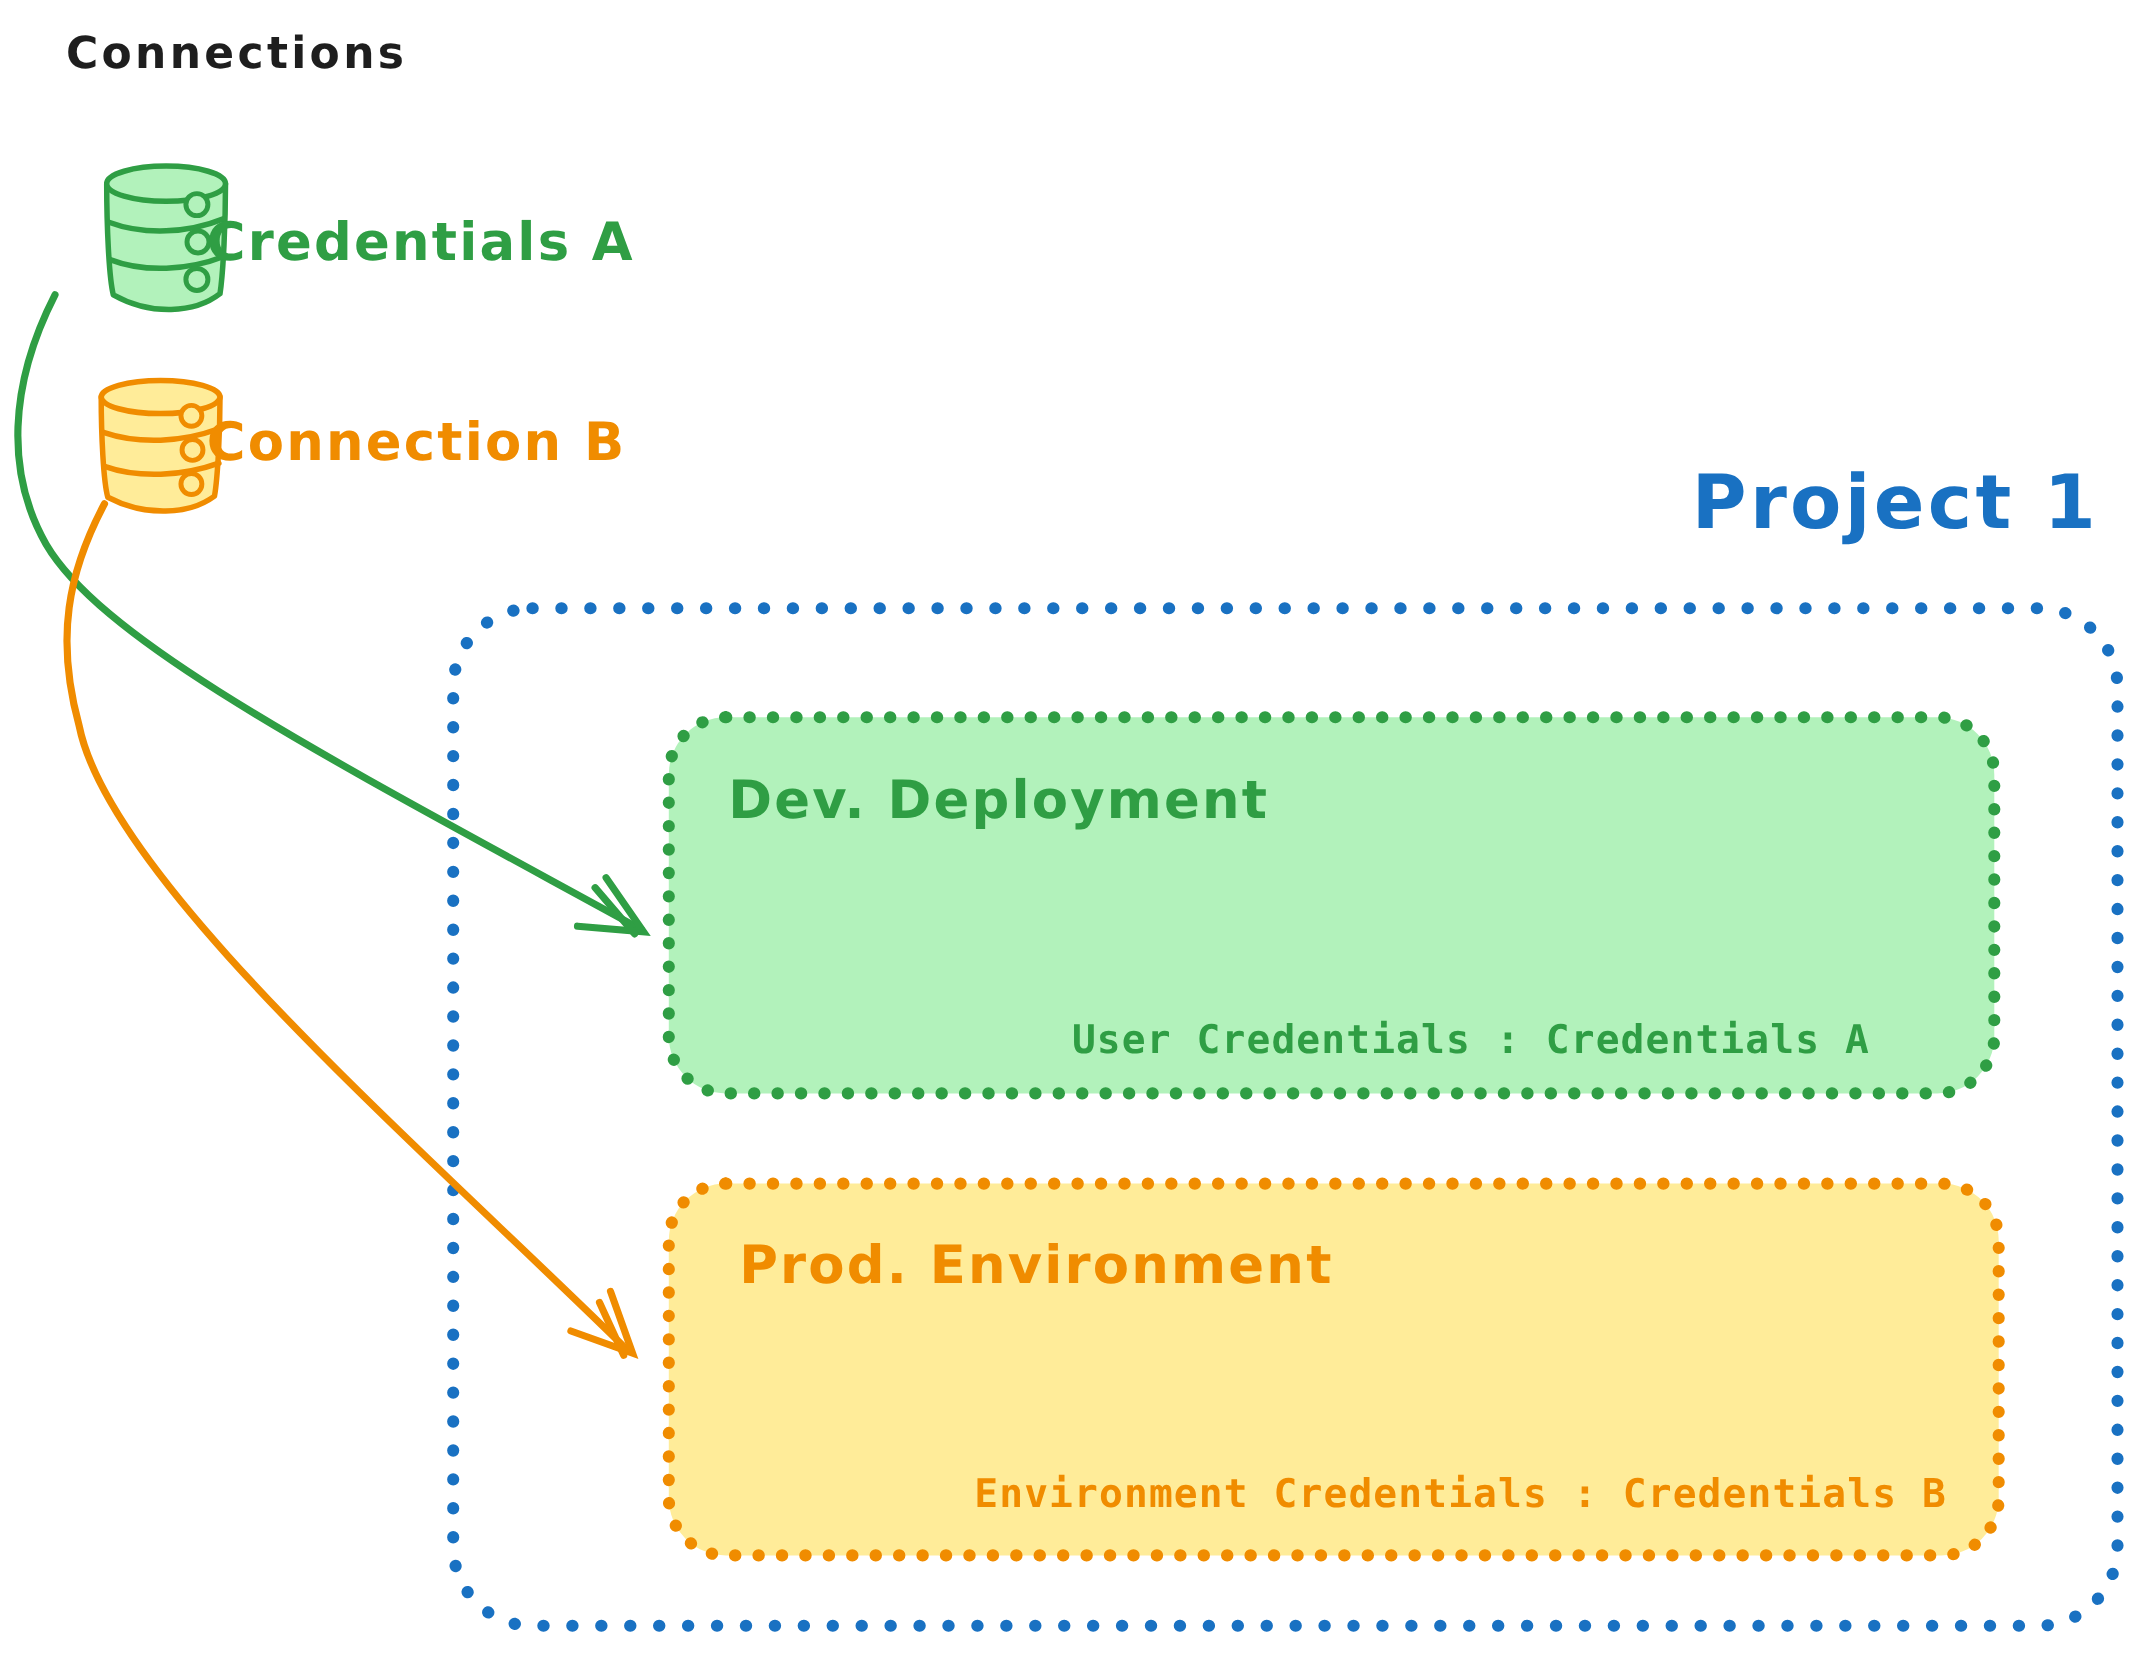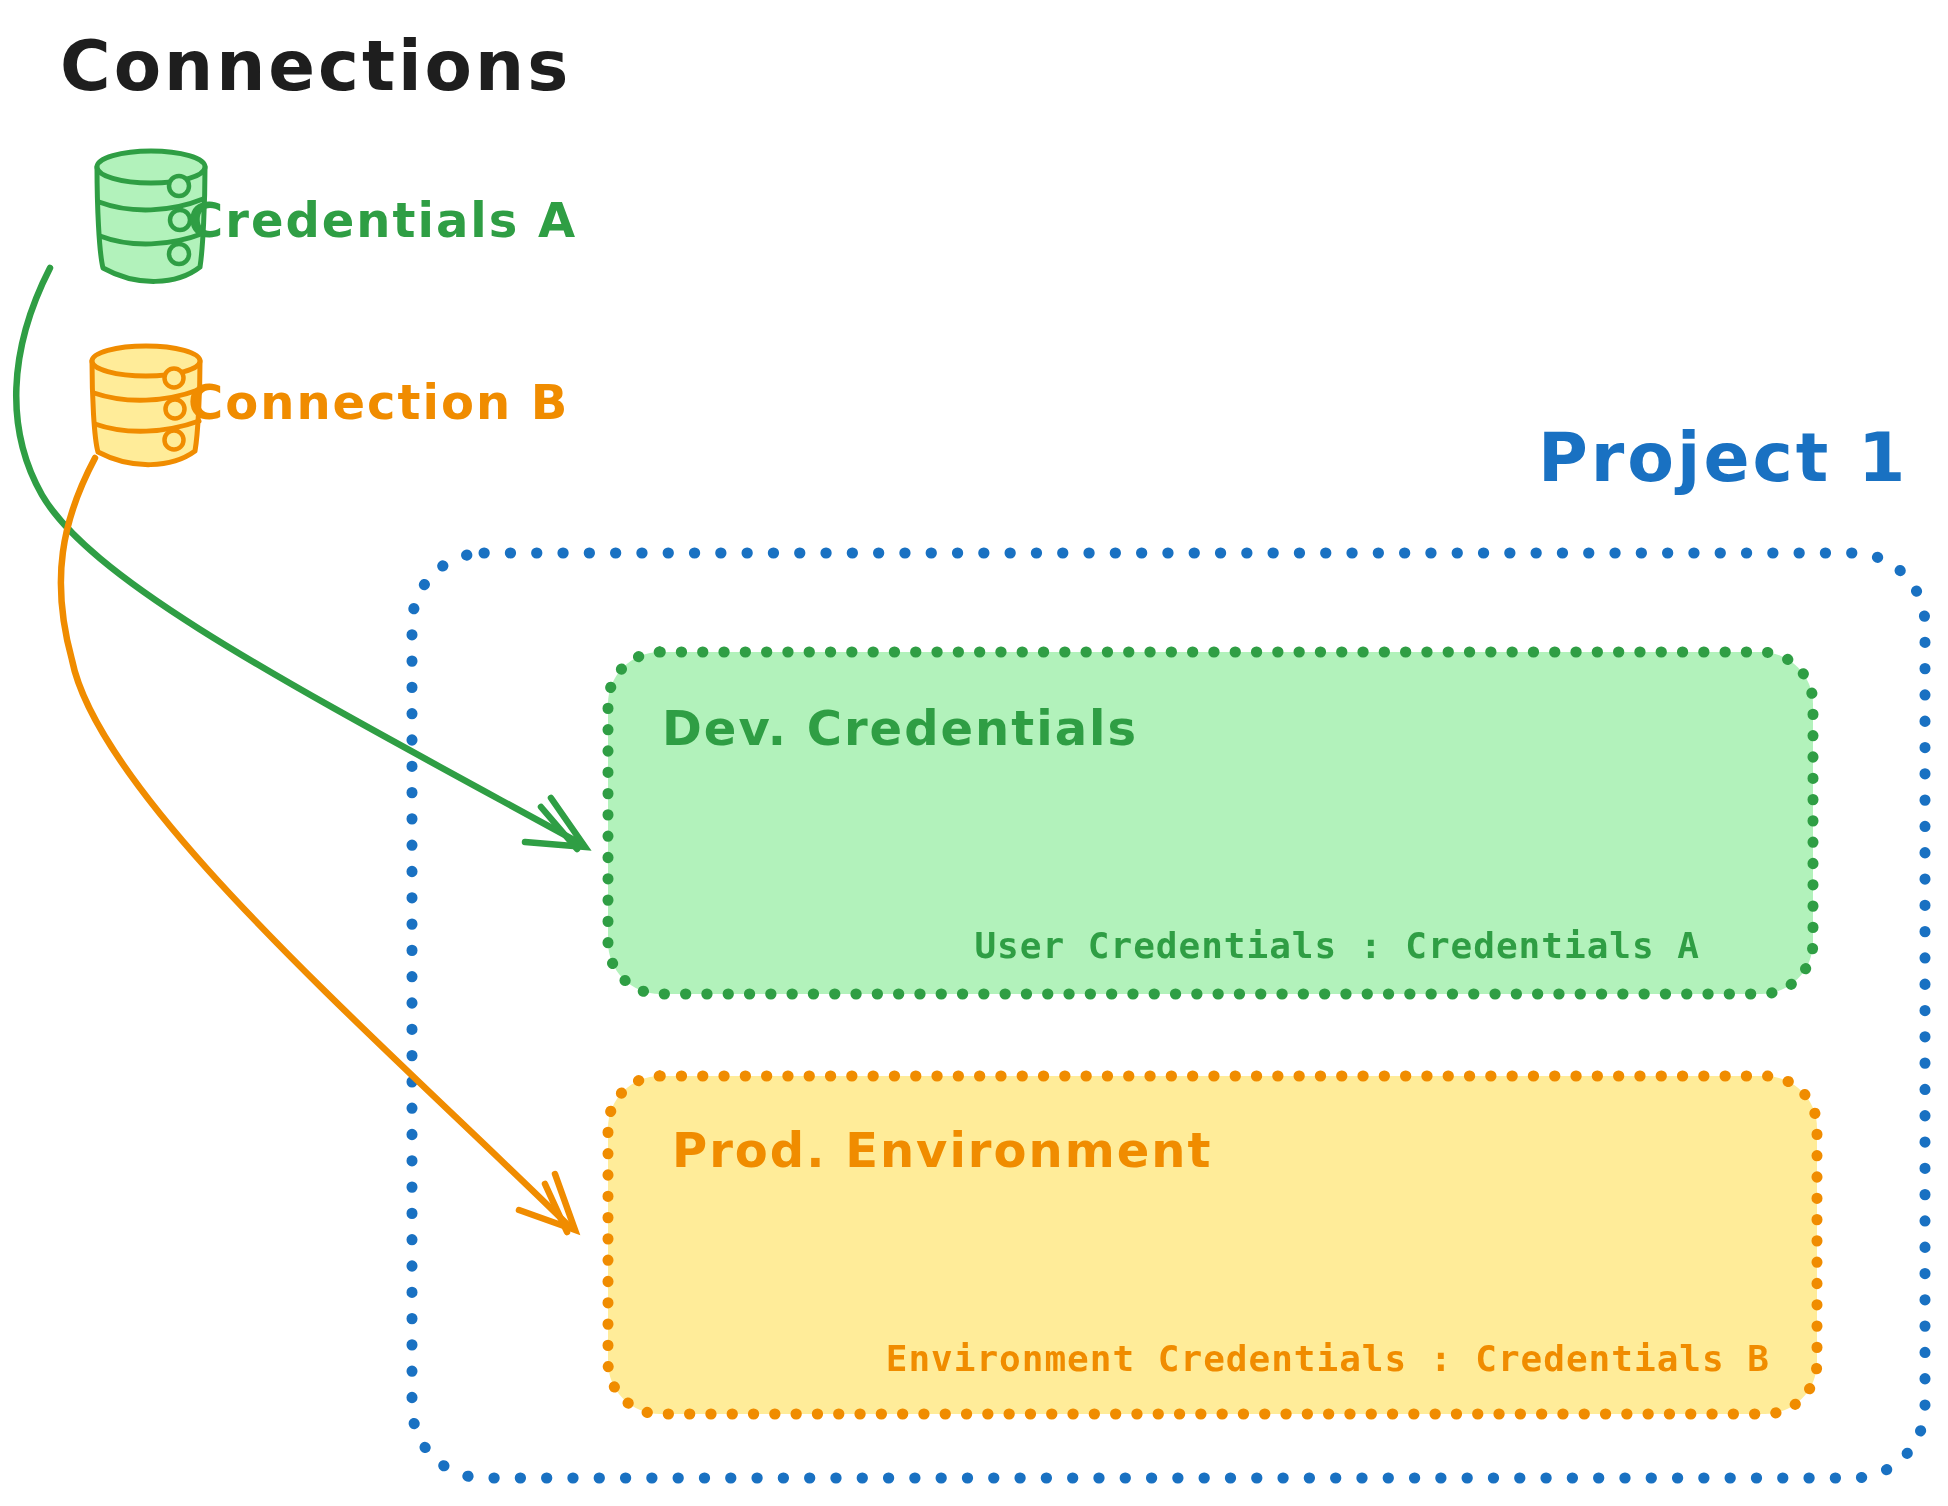--- a/index.html
+++ b/index.html
@@ -19,21 +19,21 @@
   .stroke-blue   { stroke: var(--blue);   }
   .fill-green    { fill: var(--green-fill);  }
   .fill-orange   { fill: var(--orange-fill); }
   .fill-none     { fill: none; }
 
   .dotted-box { stroke-linecap: round; stroke-linejoin: round; }
 
   .txt { position: absolute; white-space: nowrap; }
   .title-text {
     color: var(--black);
-    font-size: 69px;
+    font-size: 40px;
     font-weight: 700;
     letter-spacing: 3px;
     text-align: right;
   }
   .conn-label { font-size: 48px; font-weight: 600; letter-spacing: 2px; }
   .green-text  { color: var(--green); }
   .orange-text { color: var(--orange); }
   .blue-text   { color: var(--blue); }
   .project-title { font-size: 68px; font-weight: 700; letter-spacing: 3px; }
   .env-title { font-size: 48px; font-weight: 600; letter-spacing: 2px; }
@@ -91,20 +91,20 @@
   </svg>
 
   <div class="txt title-text" style="left:60px; top:26px;">Connections</div>
 
   <div class="txt conn-label green-text" style="left:188px; top:192px;">Credentials A</div>
 
   <div class="txt conn-label orange-text" style="left:188px; top:374px;">Connection B</div>
 
   <div class="txt project-title blue-text" style="left:1538px; top:418px;">Project 1</div>
 
-  <div class="txt env-title green-text" style="left:662px; top:700px;">Dev. Credentials</div>
+  <div class="txt env-title green-text" style="left:662px; top:700px;">Dev. Deployment</div>
 
   <div class="txt env-title orange-text" style="left:672px; top:1122px;">Prod. Environment</div>
 
   <div class="txt cred-text green-text" style="right:248px; top:925px;">User Credentials : Credentials A</div>
 
   <div class="txt cred-text orange-text" style="right:178px; top:1338px;">Environment Credentials : Credentials B</div>
 </div>
 
 </body></html>

